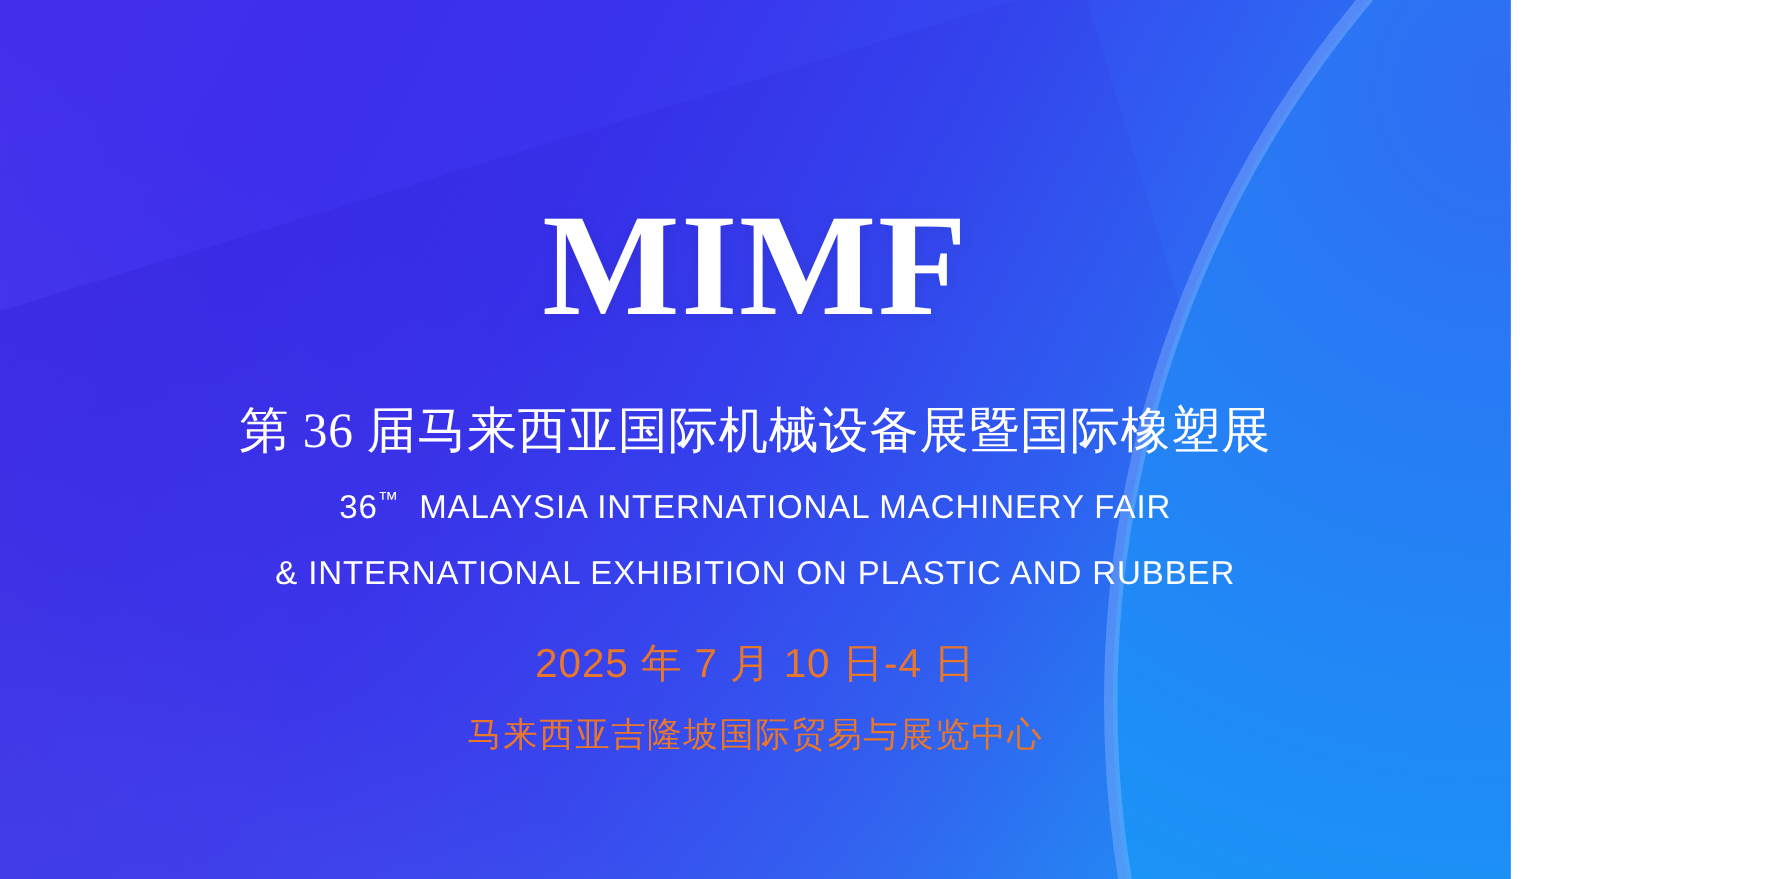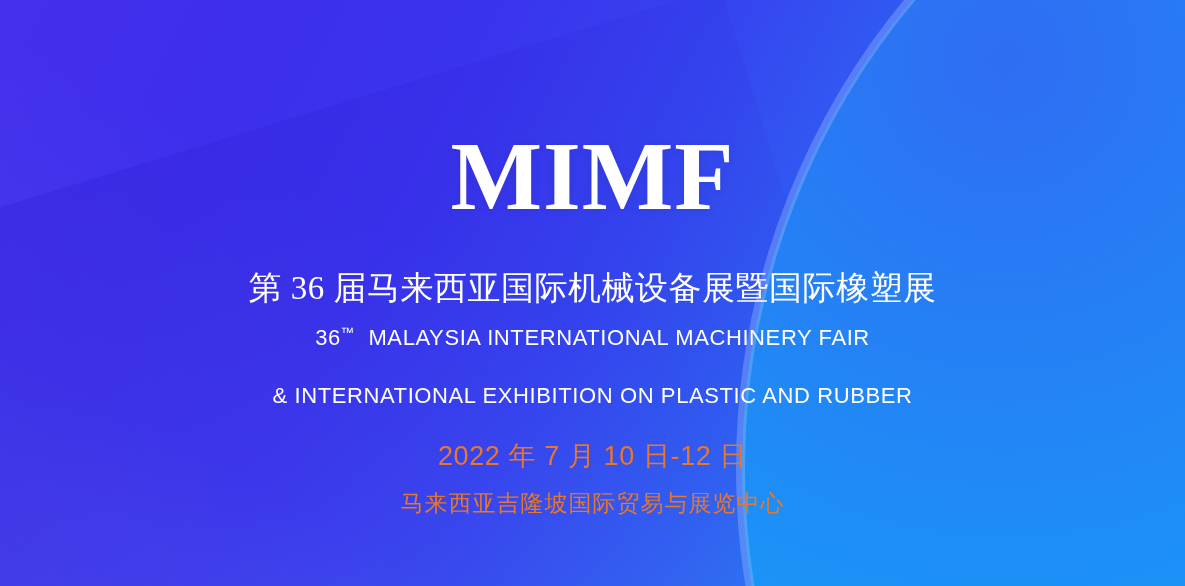--- a/index.html
+++ b/index.html
@@ -3,21 +3,21 @@
 <meta charset="utf-8">
 <title>MIMF Banner</title>
 <style>
   html, body {
     margin: 0;
     padding: 0;
     background: #ffffff;
   }
   #banner {
     position: relative;
-    width: 1185px;
+    width: 1007px;
     height: 586px;
     overflow: hidden;
     font-family: "Liberation Sans", "DejaVu Sans", sans-serif;
     background: #3a2fe8;
   }
 
   
   .bg-base {
     position: absolute;
     inset: 0;
@@ -130,21 +130,21 @@
   }
 
   .title-en {
     font-size: 22px;
     font-weight: 400;
     color: #ffffff;
     letter-spacing: 0.6px;
     line-height: 1.0;
     margin-top: 17px;
   }
-  .title-en-2 { margin-top: 36px; }
+  .title-en-2 { margin-top: 22px; }
 
   .title-en .sup {
     font-size: 0.62em;
     vertical-align: super;
     letter-spacing: 0;
   }
   .title-en .gap { display: inline-block; width: 14px; }
 
   .date-line {
     font-size: 27px;
@@ -181,18 +181,18 @@
     <div class="logo-wordmark">MIMF</div>
 
     <div class="title-cn">第 36 届马来西亚国际机械设备展暨国际橡塑展</div>
 
     <div class="title-en title-en-1">
       <span>36</span><span class="sup">™</span><span class="gap"></span><span>MALAYSIA INTERNATIONAL MACHINERY FAIR</span>
     </div>
 
     <div class="title-en title-en-2">&amp; INTERNATIONAL EXHIBITION ON PLASTIC AND RUBBER</div>
 
-    <div class="date-line">2022 年 7 月 10 日-12 日</div>
+    <div class="date-line">2025 年 7 月 10 日-4 日</div>
 
     <div class="venue-line">马来西亚吉隆坡国际贸易与展览中心</div>
 
   </div>
 </div>
 
 </body></html>

